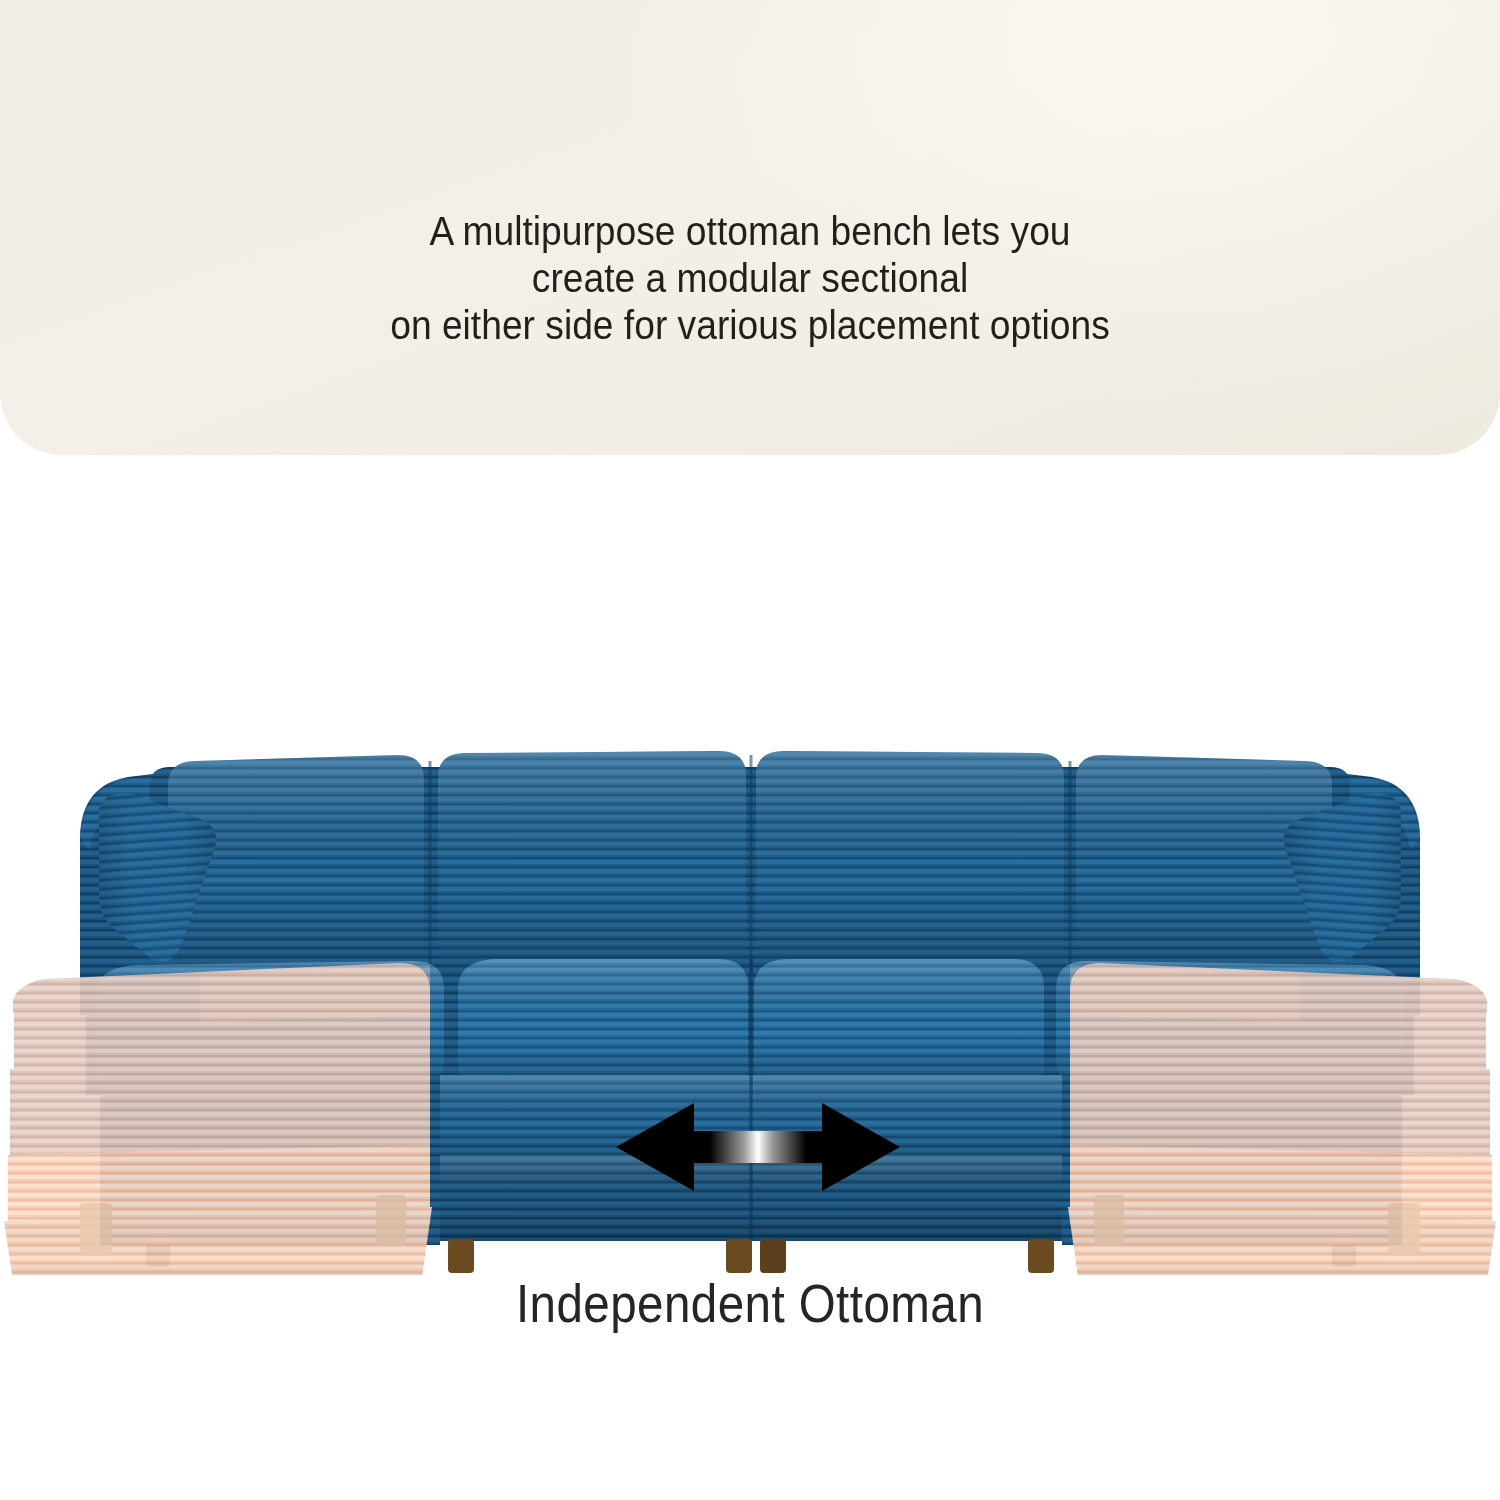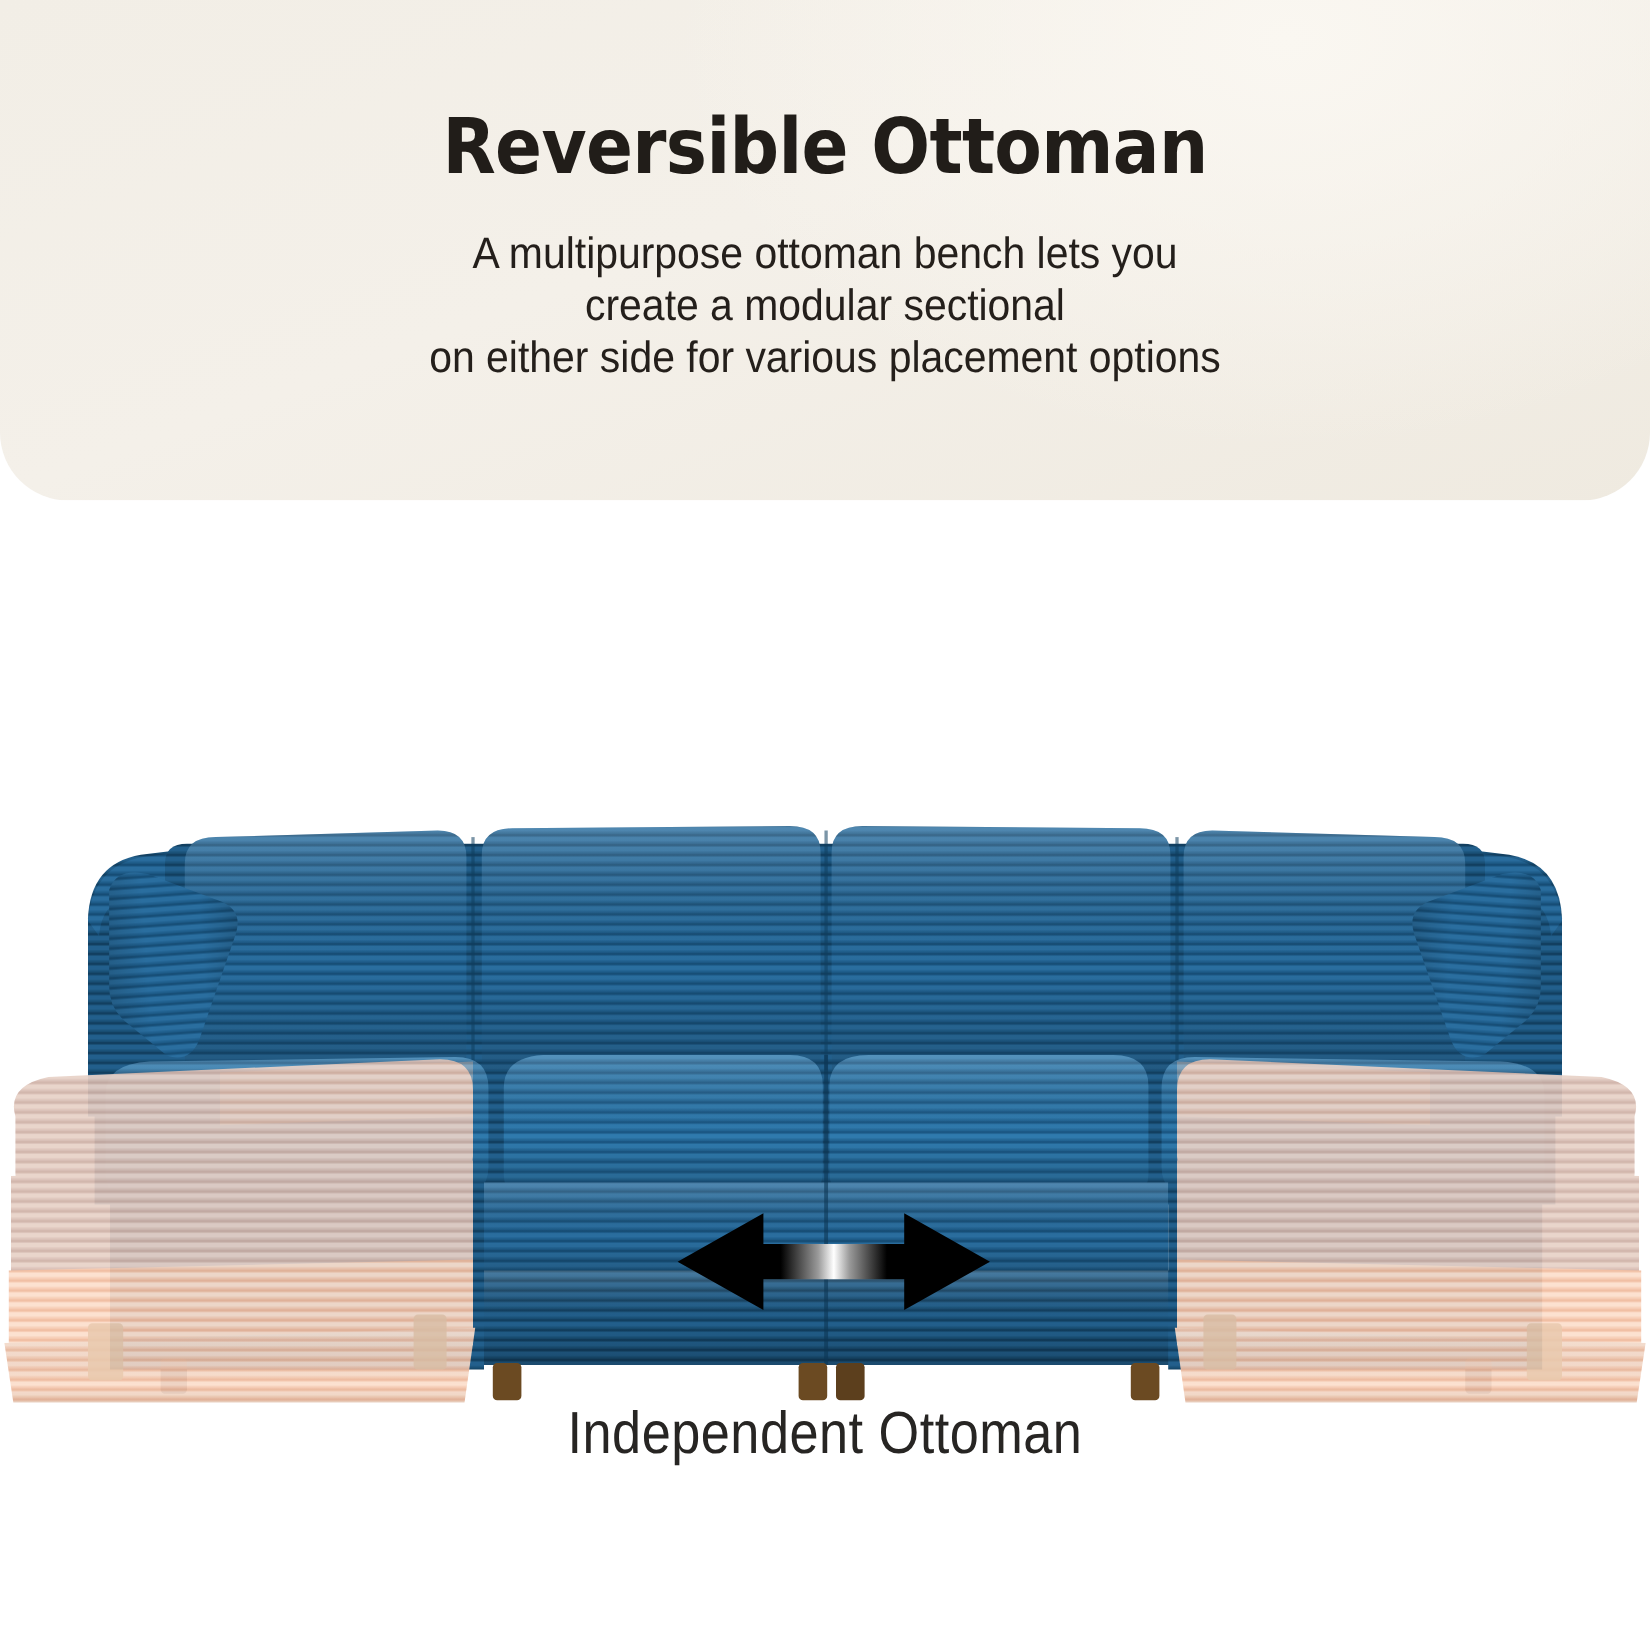--- a/index.html
+++ b/index.html
@@ -53,21 +53,20 @@
     font-size:54px; font-weight:300; letter-spacing:0.5px;
     color:#272523;
     font-family:"Liberation Sans",sans-serif;
     transform:scaleX(0.88); transform-origin:50% 0;
   }
 </style>
 </head>
 <body>
 
 <div id="header-card">
-  <h1 id="header-title">Reversible Ottoman</h1>
   <div id="header-subtitle">
     <span class="ln">A multipurpose ottoman bench lets you</span>
     <span class="ln">create a modular sectional</span>
     <span class="ln">on either side for various placement options</span>
   </div>
 </div>
 
 <div id="product-stage">
   <svg class="sofa-svg" viewBox="0 0 1500 820">
     <defs>

